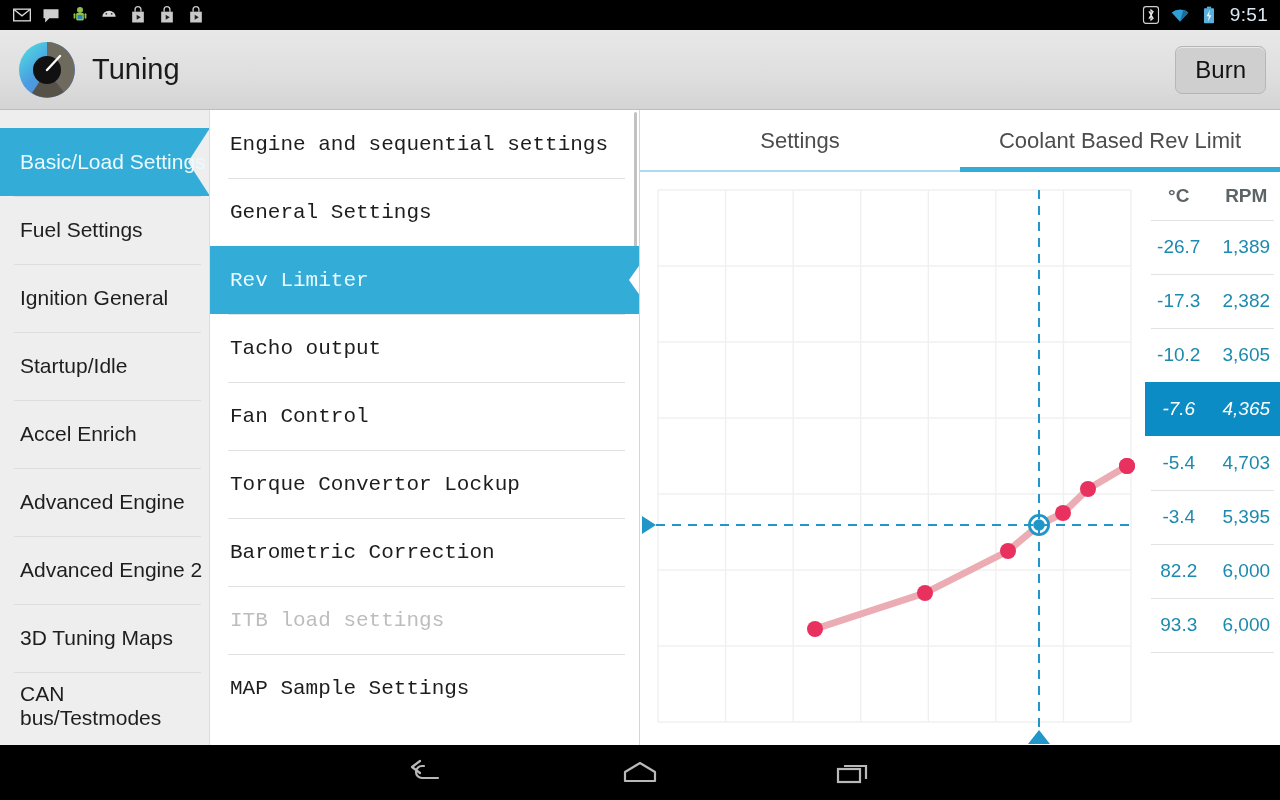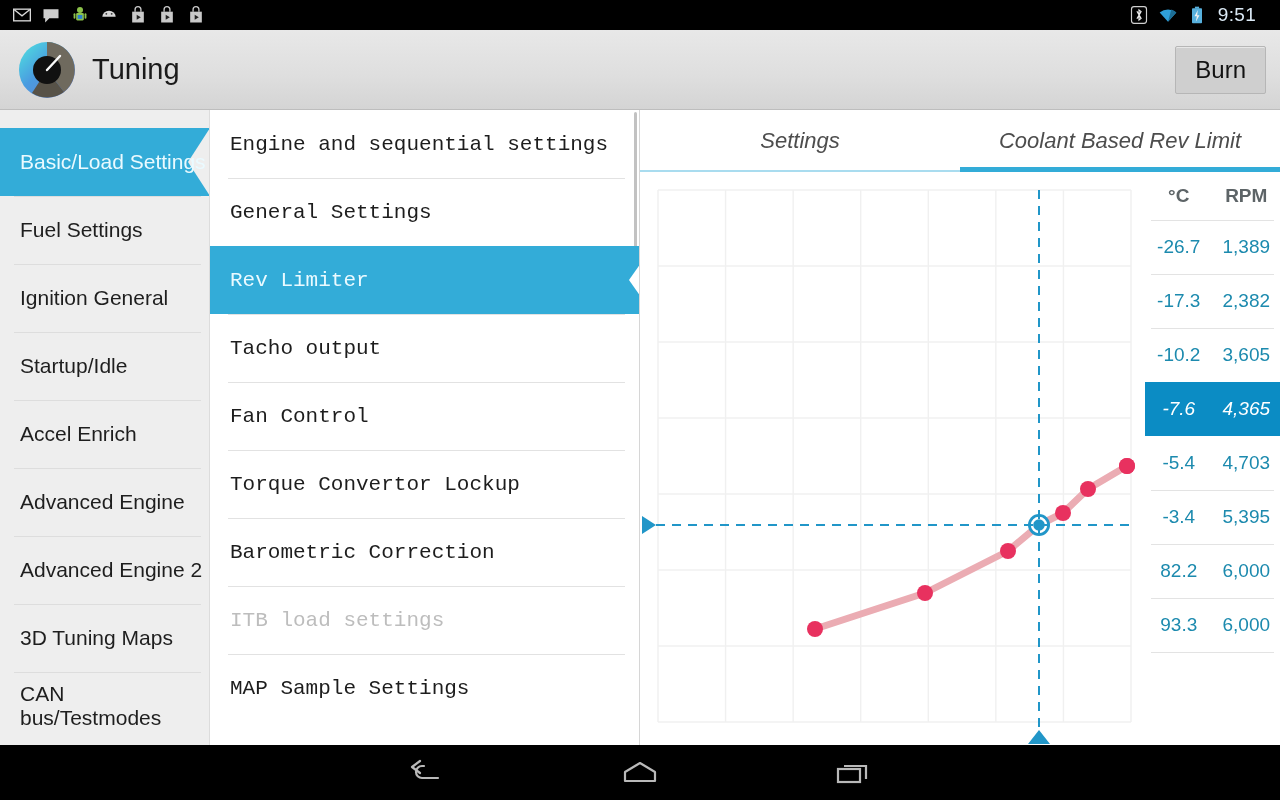--- a/index.html
+++ b/index.html
@@ -9,36 +9,36 @@
     background:#000; overflow:hidden;
   }
   #app { position:relative; width:1280px; height:800px; }
 
   
   .statusbar {
     position:absolute; left:0; top:0; width:1280px; height:30px;
     background:#000; display:flex; align-items:center;
   }
   .sb-left { display:flex; align-items:center; gap:9px; padding-left:12px; }
-  .sb-right { margin-left:auto; display:flex; align-items:center; gap:9px; padding-right:24px; }
+  .sb-right { margin-left:auto; display:flex; align-items:center; gap:9px; padding-right:12px; }
   .sb-clock { color:#dbe9f5; font-size:19px; letter-spacing:.3px; padding-left:2px; }
   .sb-ico { width:20px; height:20px; display:block; }
 
   
   .actionbar {
     position:absolute; left:0; top:30px; width:1280px; height:80px;
     background:linear-gradient(to bottom,#e8e8e8 0%, #dedede 60%, #d4d4d4 100%);
     border-bottom:1px solid #bdbdbd;
     display:flex; align-items:center;
   }
   .app-logo { margin-left:18px; width:58px; height:58px; position:relative; }
   .app-title { margin-left:16px; font-size:29px; color:#1b1b1b; }
   .burn-btn {
     margin-left:auto; margin-right:14px;
-    background:#cfcfcf; border:1px solid #b6b6b6; border-radius:2px;
+    background:#cfcfcf; border:1px solid #b6b6b6; border-radius:7px;
     color:#131313; font-size:24px;
     padding:11px 19px; line-height:1;
     box-shadow:0 1px 0 rgba(255,255,255,.5) inset;
   }
 
   
   .content { position:absolute; left:0; top:110px; width:1280px; height:635px; background:#fff; }
 
   
   .sidebar {
@@ -82,21 +82,21 @@
     clip-path:polygon(100% 0, 100% 100%, 0 50%);
   }
   .l2-item.sel .label { position:relative; z-index:2; }
   .l2-scroll {
     position:absolute; right:2px; top:2px; width:3px; height:180px;
     background:#c2c2c2; border-radius:2px;
   }
 
   
   .pane { position:absolute; left:640px; top:0; width:640px; height:635px; background:#fff; }
-  .tabs { display:flex; height:62px; border-bottom:0;font-style:italic; }
+  .tabs { display:flex; height:62px; border-bottom:0; }
   .tab {
     flex:1; display:flex; align-items:center; justify-content:center;
     font-size:22px; color:#4d4d4d; position:relative; height:62px;
   }
   .tab .ul { position:absolute; left:0; right:0; bottom:0; height:2px; background:#a9dcef; }
   .tab.active .ul { height:5px; background:#33ACD8; }
 
   
   .chartwrap { position:absolute; left:0; top:62px; width:505px; height:573px; }
   .chart-svg { display:block; }

